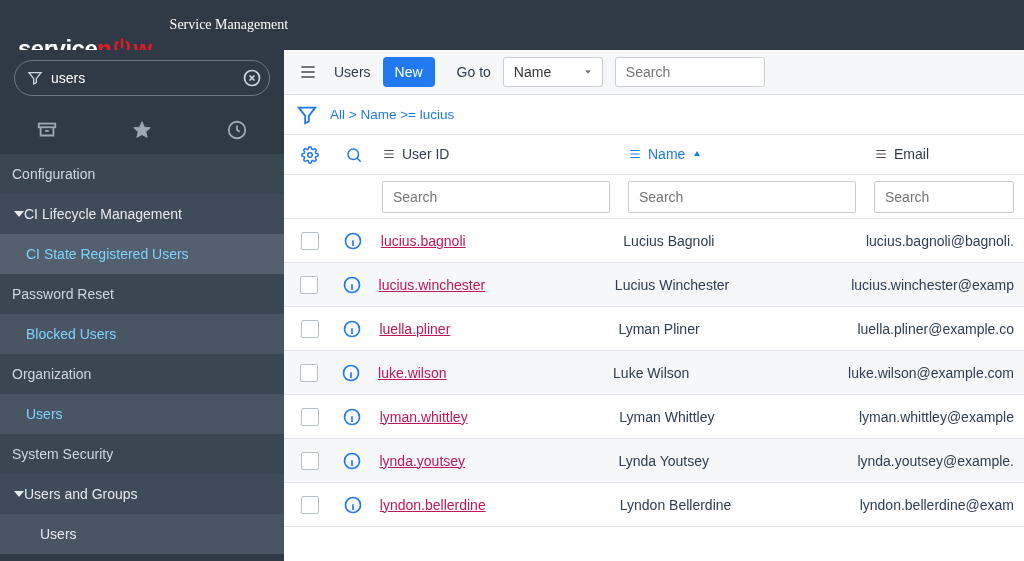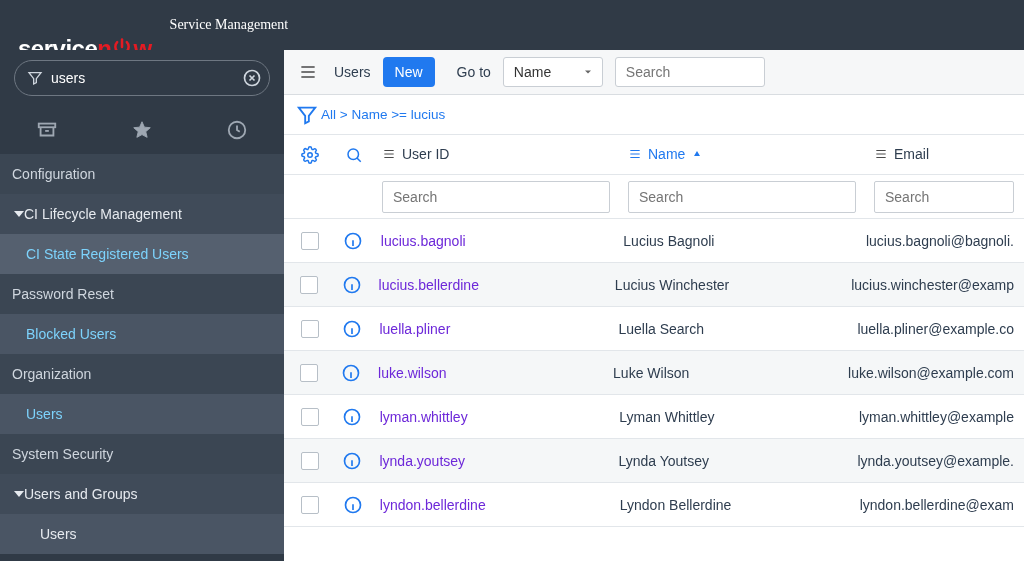--- a/index.html
+++ b/index.html
@@ -156,21 +156,21 @@
     font-size: 14px;
     width: 150px;
     outline: none;
   }
 
   .breadcrumb-row {
     height: 40px;
     display: flex;
     align-items: center;
     padding: 0 12px;
-    gap: 3px;
+    gap: 12px;
     border-bottom: 1px solid #e2e6ea;
     font-size: 13.5px;
     color: #333;
   }
   .breadcrumb-row a { color: #2079ef; text-decoration: none; }
   .funnel {
     color: #2079ef;
   }
 
   .grid-header {
@@ -232,21 +232,21 @@
     width: 18px; height: 18px;
     border: 1px solid #b7bfc7;
     border-radius: 2px;
     background: #fff;
     display: inline-block;
     cursor: pointer;
   }
   .info-icon {
     color: #2079ef;
   }
-  .uid-link { color: #6d28d9; cursor: pointer; }
+  .uid-link { color: #be185d; text-decoration: underline; cursor: pointer; }
 
   svg { display: block; }
 </style>
 </head>
 <body>
 
 <div class="header">
   <div class="logo">
     <span class="logo-svc">service</span>
     <span class="logo-n">n</span>
@@ -489,21 +489,21 @@
       <span class="info-icon">
         <span>
           <svg width="20" height="20" viewBox="0 0 24 24" fill="none" stroke="#2079ef" stroke-width="2">
             <circle cx="12" cy="12" r="9"></circle>
                   <path d="M12 8h.01M11 12h1v5h1"></path>
           </svg>
         </span>
       </span>
     </div>
     <div class="col-uid">
-      <a class="uid-link">lucius.bellerdine</a>
+      <a class="uid-link">lucius.winchester</a>
     </div>
     <div class="col-name">
       <span>Lucius Winchester</span>
     </div>
     <div class="col-email">
       <span>lucius.winchester@examp</span>
     </div>
   </div>
         <div class="row">
     <div class="col-gear col-chk">
@@ -516,21 +516,21 @@
             <circle cx="12" cy="12" r="9"></circle>
                   <path d="M12 8h.01M11 12h1v5h1"></path>
           </svg>
         </span>
       </span>
     </div>
     <div class="col-uid">
       <a class="uid-link">luella.pliner</a>
     </div>
     <div class="col-name">
-      <span>Luella Search</span>
+      <span>Lyman Pliner</span>
     </div>
     <div class="col-email">
       <span>luella.pliner@example.co</span>
     </div>
   </div>
         <div class="row">
     <div class="col-gear col-chk">
       <span class="chk"></span>
     </div>
     <div class="col-search col-info">

